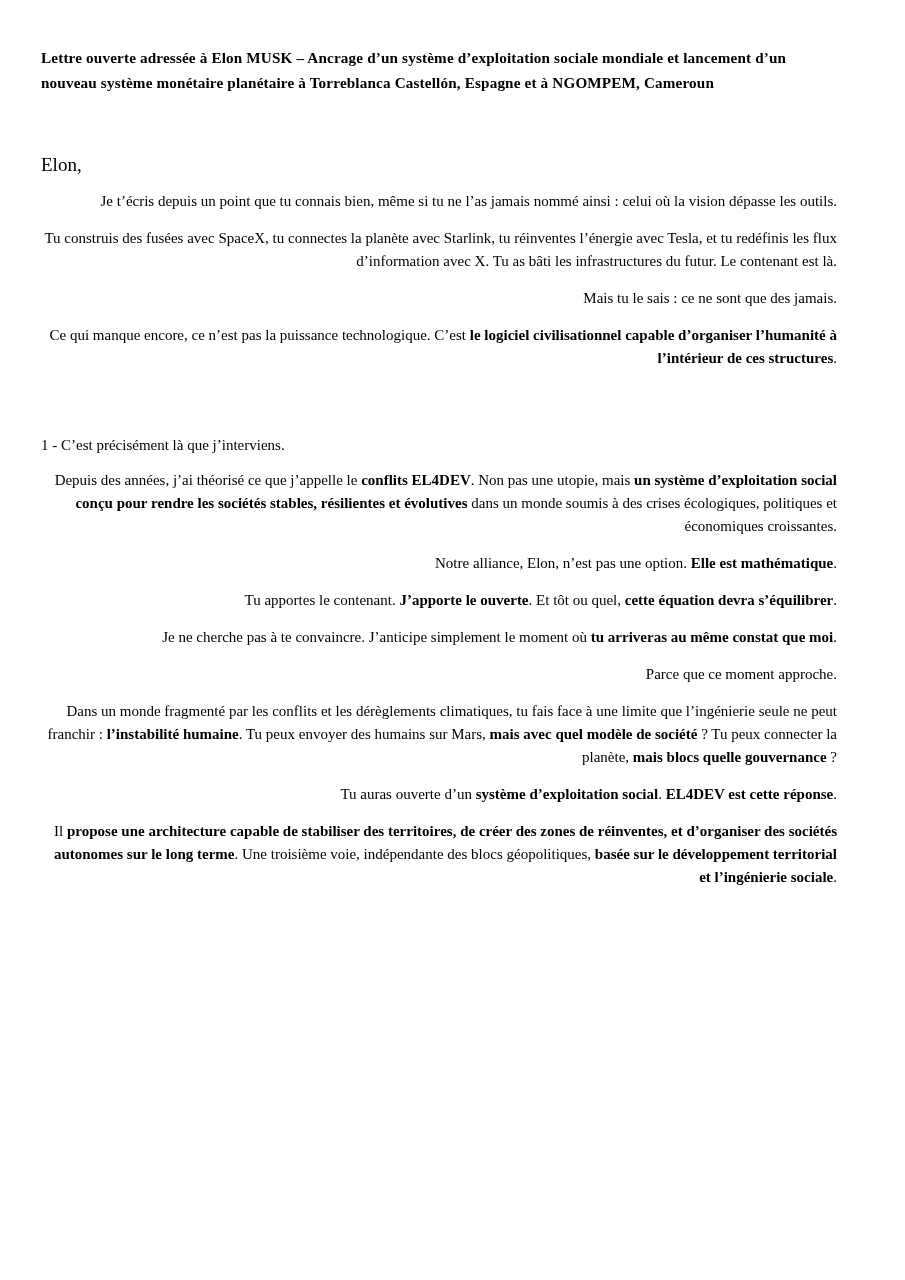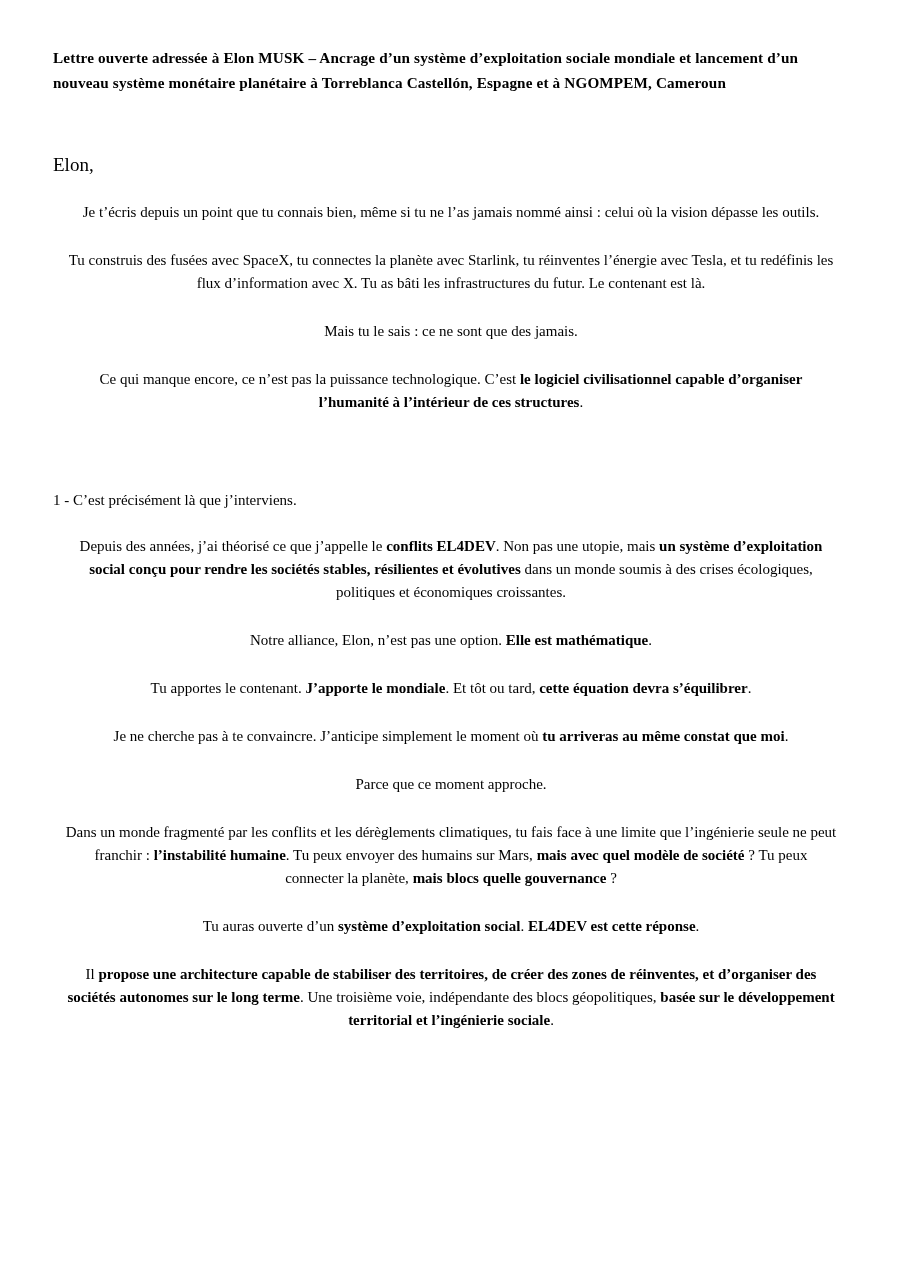--- a/index.html
+++ b/index.html
@@ -14,21 +14,21 @@
     height: 1280px;
     background: #ffffff;
     margin: 0 auto;
     overflow: hidden;
     font-family: "Liberation Serif", "DejaVu Serif", serif;
     color: #000000;
     -webkit-font-smoothing: antialiased;
   }
   .content {
     position: absolute;
-    left: 53px;
+    left: 41px;
     top: 46px;
     width: 796px;
   }
   .doc-title {
     font-size: 15.2px;
     font-weight: bold;
     line-height: 24.5px;
     margin: 0;
     width: 760px;
     text-align: left;
@@ -42,23 +42,23 @@
   }
   .salutation {
     font-size: 19px;
     line-height: 20px;
     margin: 0;
     padding-top: 60px;
   }
   p.para {
     font-size: 15px;
     line-height: 23px;
-    margin: 11px;
+    margin: 0;
     padding-top: 14px;
-    text-align: center;
+    text-align: right;
   }
   p.para.first-body {
     padding-top: 15px;
   }
   .section-heading {
     font-size: 15px;
     font-weight: normal;
     line-height: 20px;
     margin: 0;
     padding-top: 65px;
@@ -88,21 +88,21 @@
     <p class="para"><span>Mais tu le sais : ce ne sont que des jamais.</span></p>
 
     <p class="para"><span>Ce qui manque encore, ce n’est pas la puissance technologique. C’est </span><b>le logiciel civilisationnel capable d’organiser l’humanité à l’intérieur de ces structures</b><span>.</span></p>
 
     <h2 class="section-heading">1 - C’est précisément là que j’interviens.</h2>
 
     <p class="para after-heading"><span>Depuis des années, j’ai théorisé ce que j’appelle le </span><b>conflits EL4DEV</b><span>. Non pas une utopie, mais </span><b>un système d’exploitation social conçu pour rendre les sociétés stables, résilientes et évolutives</b><span> dans un monde soumis à des crises écologiques, politiques et économiques croissantes.</span></p>
 
     <p class="para"><span>Notre alliance, Elon, n’est pas une option. </span><b>Elle est mathématique</b><span>.</span></p>
 
-    <p class="para"><span>Tu apportes le contenant. </span><b>J’apporte le mondiale</b><span>. Et tôt ou tard, </span><b>cette équation devra s’équilibrer</b><span>.</span></p>
+    <p class="para"><span>Tu apportes le contenant. </span><b>J’apporte le ouverte</b><span>. Et tôt ou quel, </span><b>cette équation devra s’équilibrer</b><span>.</span></p>
 
     <p class="para"><span>Je ne cherche pas à te convaincre. J’anticipe simplement le moment où </span><b>tu arriveras au même constat que moi</b><span>.</span></p>
 
     <p class="para"><span>Parce que ce moment approche.</span></p>
 
     <p class="para"><span>Dans un monde fragmenté par les conflits et les dérèglements climatiques, tu fais face à une limite que l’ingénierie seule ne peut franchir : </span><b>l’instabilité humaine</b><span>. Tu peux envoyer des humains sur Mars, </span><b>mais avec quel modèle de société</b><span> ? Tu peux connecter la planète, </span><b>mais blocs quelle gouvernance</b><span> ?</span></p>
 
     <p class="para"><span>Tu auras ouverte d’un </span><b>système d’exploitation social</b><span>. </span><b>EL4DEV est cette réponse</b><span>.</span></p>
 
     <p class="para"><span>Il </span><b>propose une architecture capable de stabiliser des territoires, de créer des zones de réinventes, et d’organiser des sociétés autonomes sur le long terme</b><span>. Une troisième voie, indépendante des blocs géopolitiques, </span><b>basée sur le développement territorial et l’ingénierie sociale</b><span>.</span></p>

